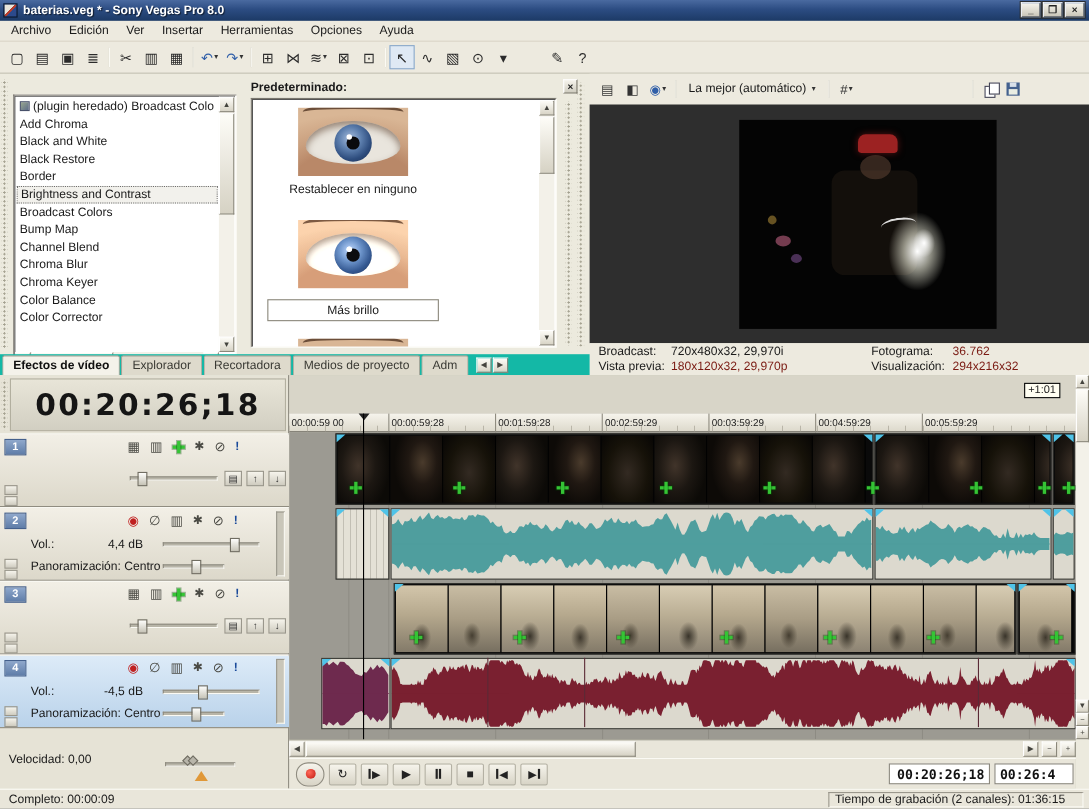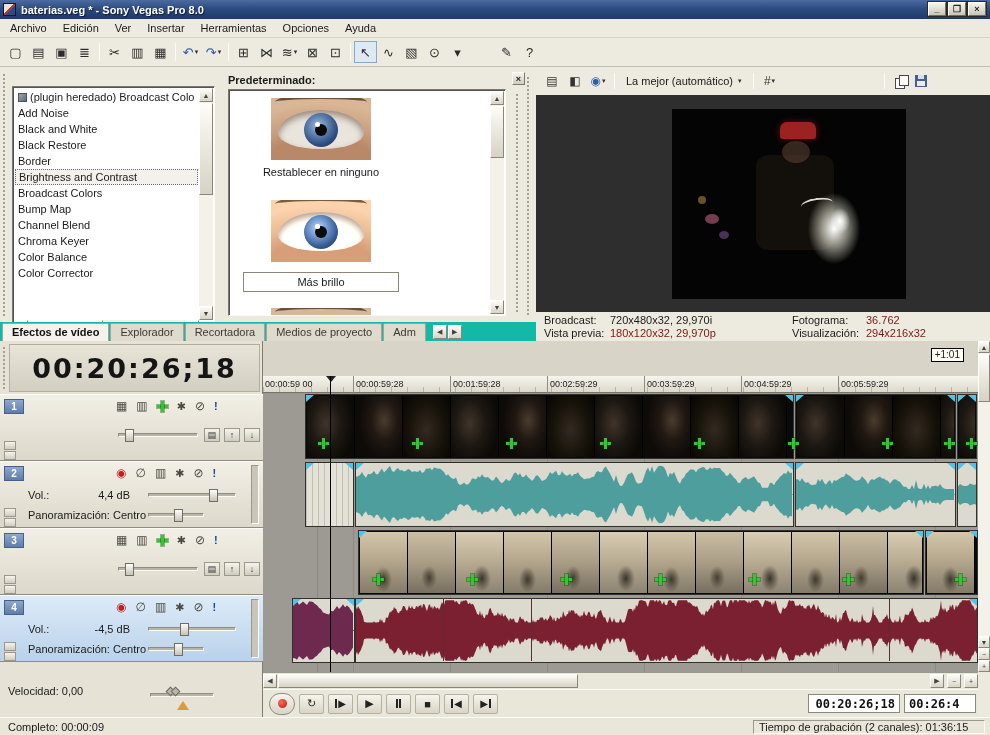--- a/index.html
+++ b/index.html
@@ -316,28 +316,29 @@
   <div class="grip" style="left:1px;top:72px;width:6px;height:245px"></div>
   <div class="close-x">
       <span>×</span>
     </div>
   <div class="grip" style="left:514px;top:92px;width:6px;height:222px"></div>
   <div class="grip" style="left:525px;top:75px;width:6px;height:240px"></div>
 
   <div class="fxpanel">
     <div class="fx-list">
         <div class="fx-item"><span class="plugico"></span><span>(plugin heredado) Broadcast Colo</span></div>
-        <div class="fx-item"><span>Add Noise</span></div>
+        <div class="fx-item"><span>Add Chroma</span></div>
         <div class="fx-item"><span>Black and White</span></div>
         <div class="fx-item"><span>Black Restore</span></div>
         <div class="fx-item"><span>Border</span></div>
         <div class="fx-item selected"><span>Brightness and Contrast</span></div>
         <div class="fx-item"><span>Broadcast Colors</span></div>
         <div class="fx-item"><span>Bump Map</span></div>
         <div class="fx-item"><span>Channel Blend</span></div>
+        <div class="fx-item"><span>Chroma Blur</span></div>
         <div class="fx-item"><span>Chroma Keyer</span></div>
         <div class="fx-item"><span>Color Balance</span></div>
         <div class="fx-item"><span>Color Corrector</span></div>
       </div>
     <div class="strack" style="right:1px;top:1px;bottom:15px;width:14px">
       <div class="sbtn" style="top:0;right:0">
           <span>▲</span>
         </div>
       <div class="sthumb" style="top:15px;right:0;width:14px;height:92px"></div>
       <div class="sbtn" style="bottom:0;right:0">

